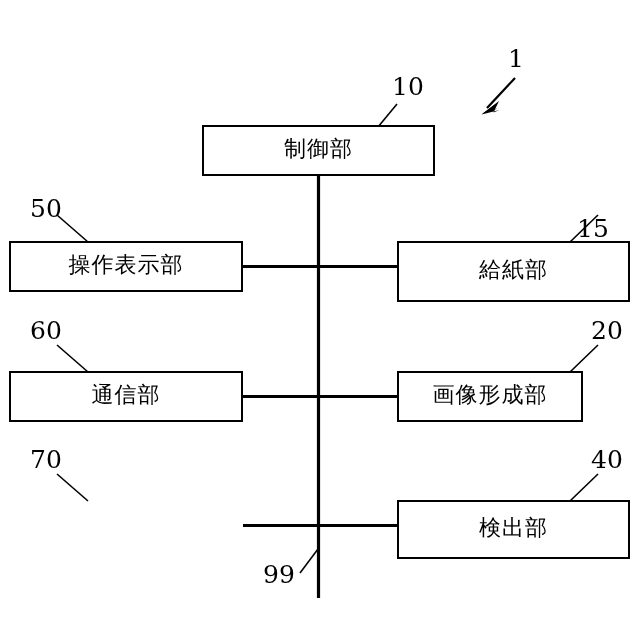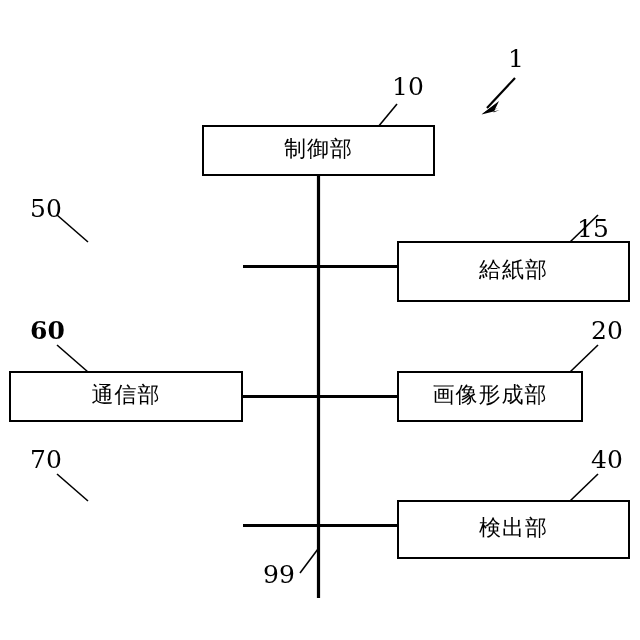--- a/index.html
+++ b/index.html
@@ -93,34 +93,37 @@
   </svg>
 
   <div class="ref-num" style="left:508px; top:46px;">1</div>
 
   <div class="ref-num" style="left:392px; top:74px;text-align:right;">10</div>
 
   <div class="ref-num" style="left:30px; top:188px;margin-top:8px;">50</div>
 
   <div class="ref-num" style="left:577px; top:188px;margin-top:28px;">15</div>
 
-  <div class="ref-num" style="left:30px; top:318px;font-weight:bold;">60</div>
+  <div class="ref-num" style="left:30px; top:318px;">60</div>
 
   <div class="ref-num" style="left:591px; top:318px;">20</div>
 
   <div class="ref-num" style="left:30px; top:447px;">70</div>
 
   <div class="ref-num" style="left:591px; top:447px;">40</div>
 
   <div class="ref-num" style="left:263px; top:562px;">99</div>
 
   <div class="unit-box" style="left:202px; top:125px; width:233px; height:51px;">
     <span class="unit-label">制御部</span>
   </div>
 
+  <div class="unit-box" style="left:9px; top:241px; width:234px; height:51px;">
+    <span class="unit-label">操作表示部</span>
+  </div>
 
   <div class="unit-box" style="left:397px; top:241px; width:233px; height:61px;">
     <span class="unit-label">給紙部</span>
   </div>
 
   <div class="unit-box" style="left:9px; top:371px; width:234px; height:51px;align-items:center;">
     <span class="unit-label">通信部</span>
   </div>
 
   <div class="unit-box" style="left:397px; top:371px; width:186px; height:51px;">

